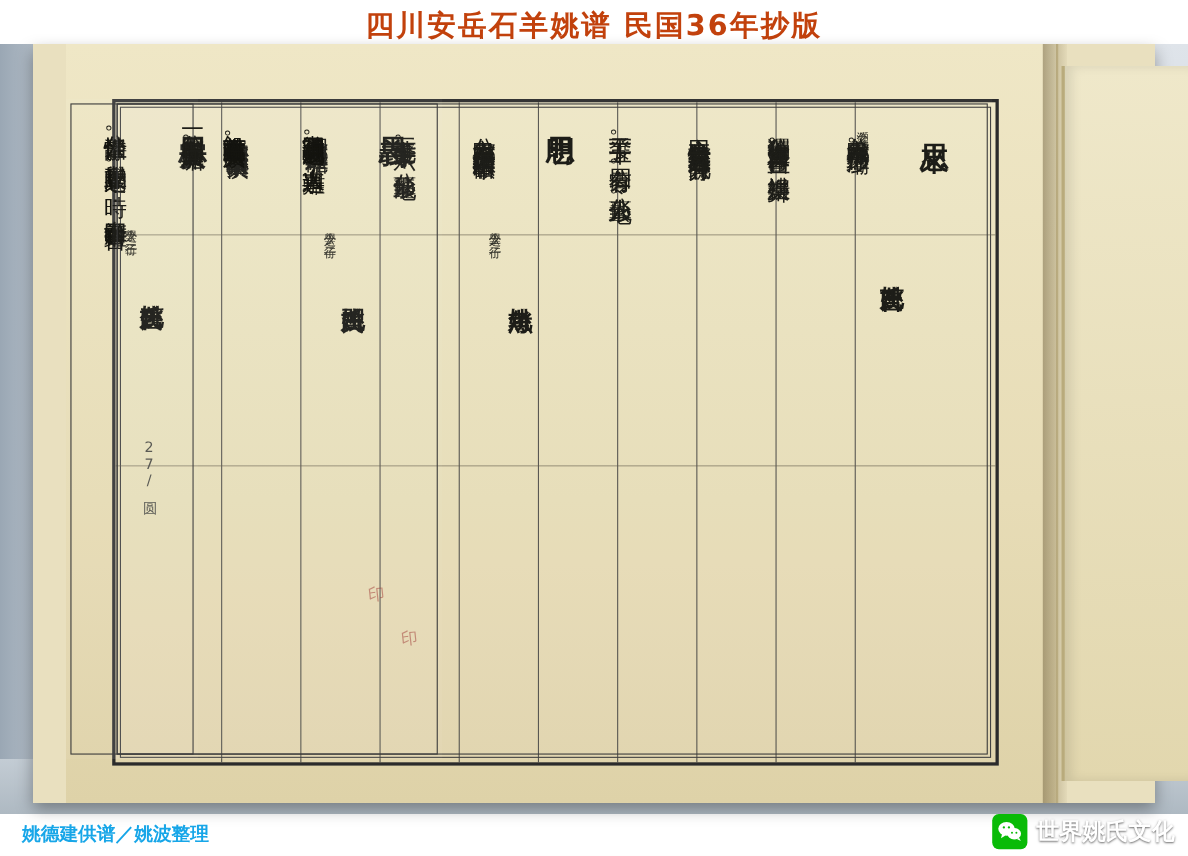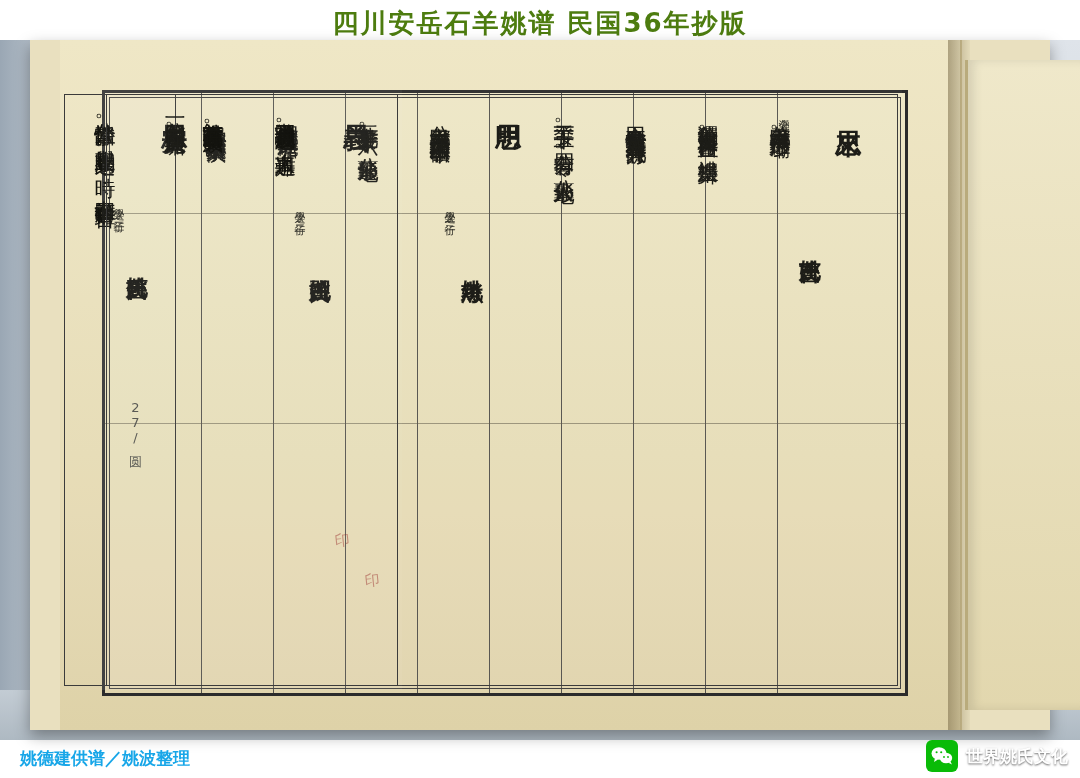--- a/index.html
+++ b/index.html
@@ -9,21 +9,21 @@
     font-family:"DejaVu Sans","Liberation Sans",sans-serif;
     overflow:hidden;
     position:relative;
   }
   #stage{position:relative;width:1080px;height:778px;overflow:hidden;background:#fff;}
 
   
   .title{
     position:absolute;top:6px;left:0;width:1080px;
     text-align:center;
-    color:#4d7c0f;
+    color:#c2410c;
     font-size:26px;
     font-weight:bold;
     letter-spacing:2px;
     font-family:"DejaVu Sans","Liberation Sans",sans-serif;
     white-space:nowrap;
   }
 
   
   .photo{
     position:absolute;left:0;top:40px;width:1080px;height:700px;
@@ -150,21 +150,21 @@
   }
   .wechat{
     position:absolute;right:12px;bottom:6px;
     display:flex;align-items:center;gap:8px;
   }
   .wechat .badge{
     width:32px;height:32px;border-radius:6px;background:#09bb07;
     display:flex;align-items:center;justify-content:center;
   }
   .wechat .badge svg{display:block;}
-  .wechat .wtext{color:#ffffff;font-size:17px;font-weight:bold;text-shadow:0 1px 2px rgba(0,0,0,.6);}
+  .wechat .wtext{color:#ffffff;font-size:21px;font-weight:bold;text-shadow:0 1px 2px rgba(0,0,0,.6);}
 </style>
 </head>
 <body>
 
 <div id="stage">
 
   <div class="title">四川安岳石羊姚谱  民国36年抄版</div>
 
   <div class="photo">
     <div class="backdrop"></div>

